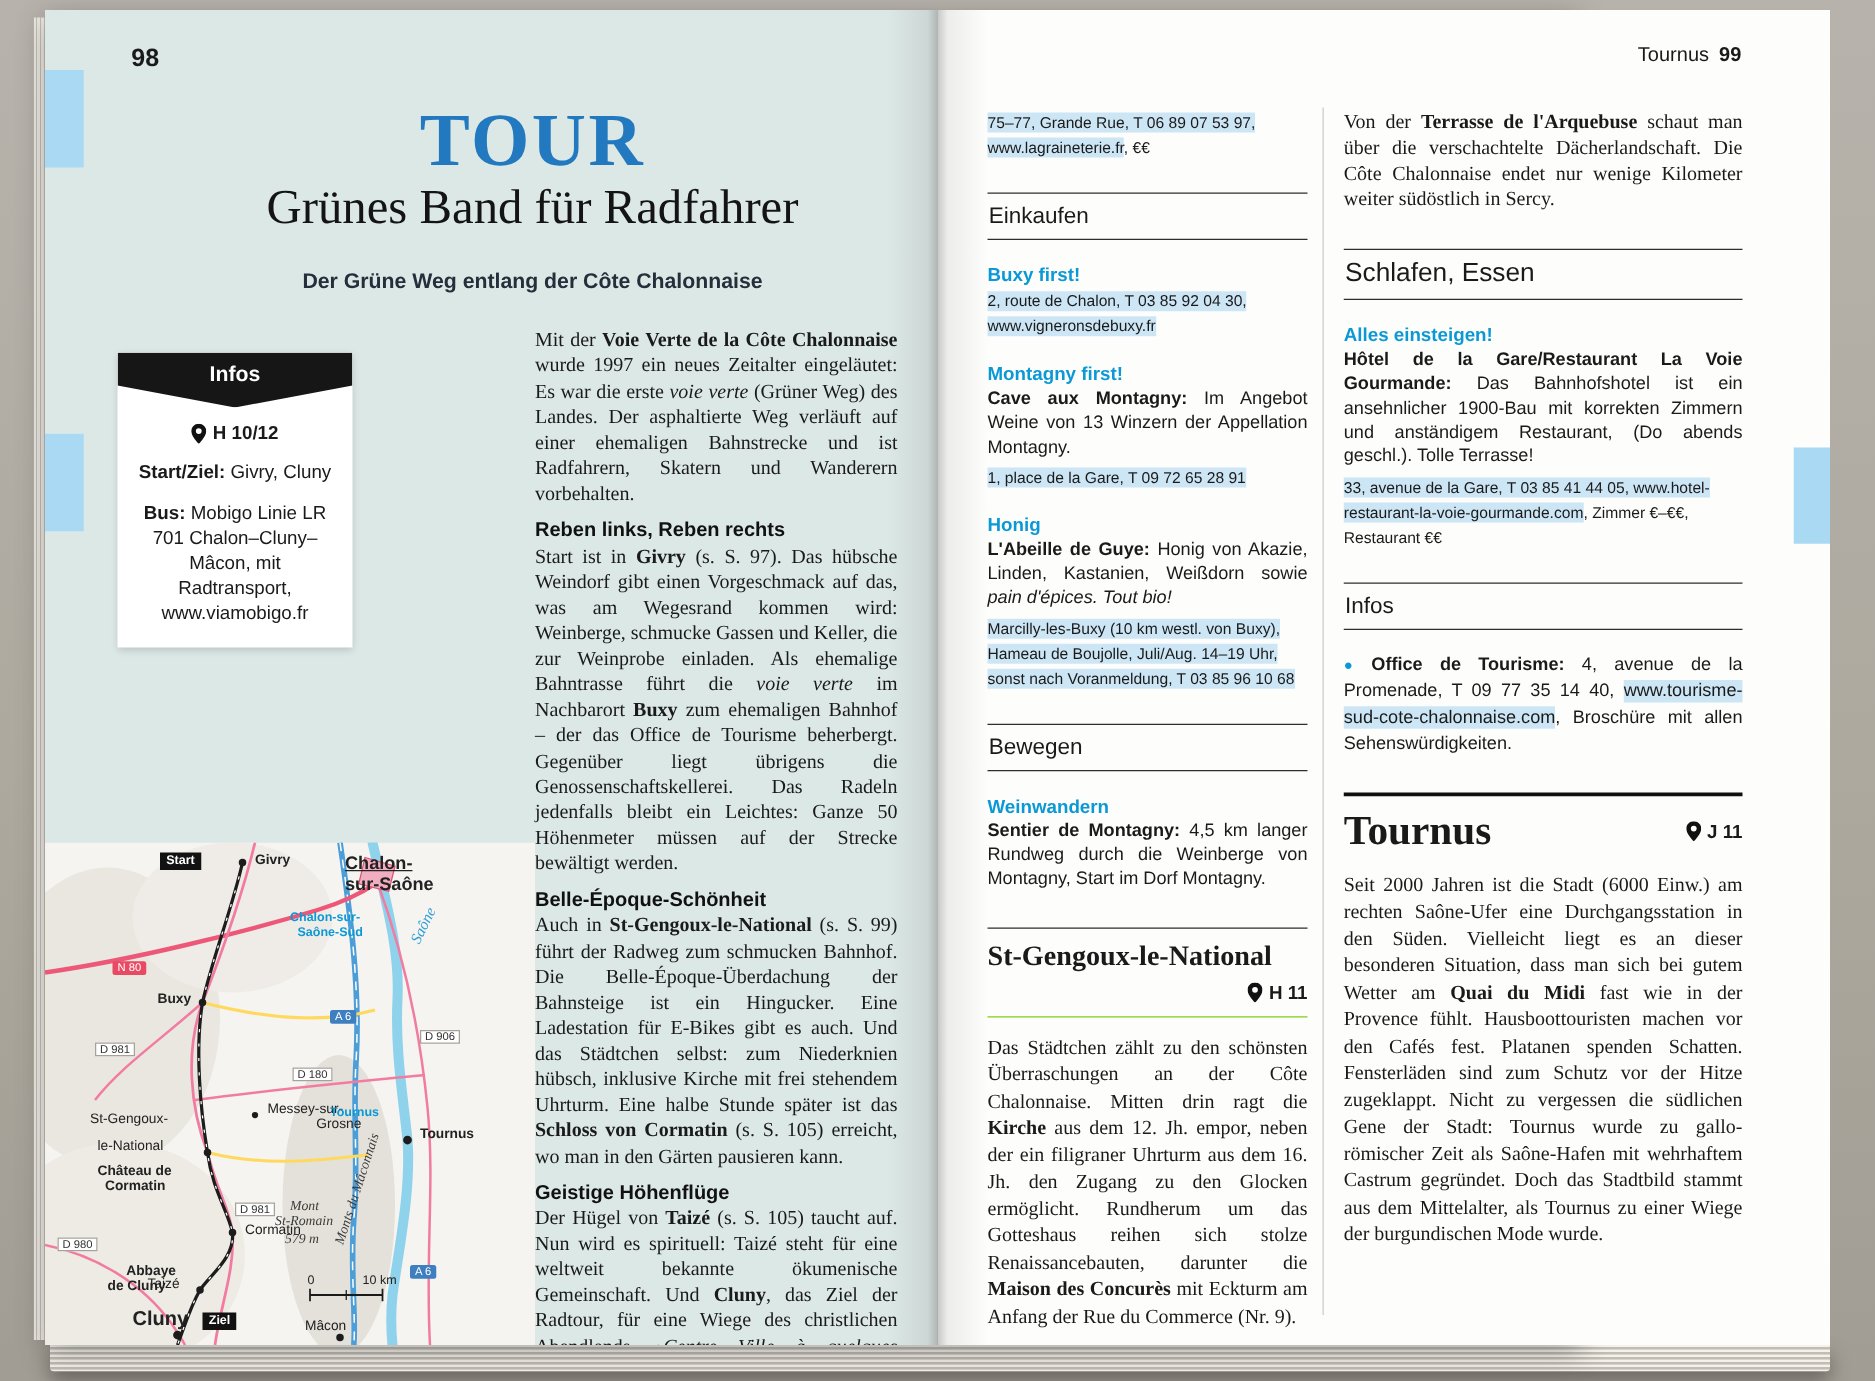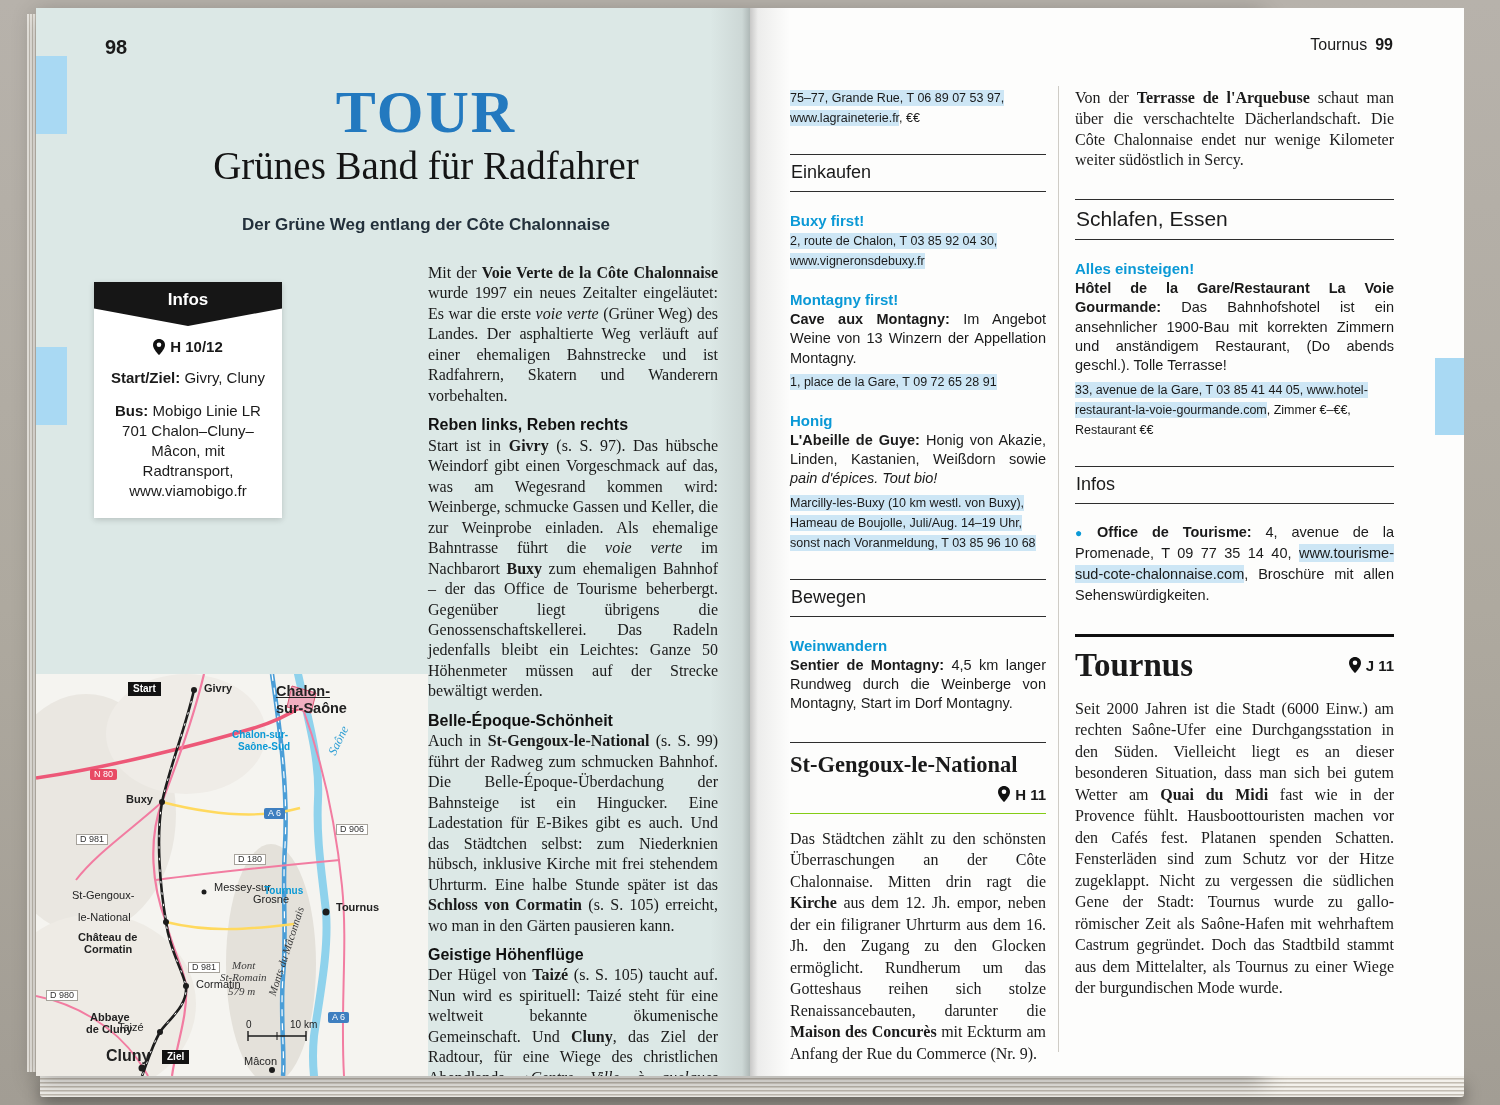--- a/index.html
+++ b/index.html
@@ -197,21 +197,21 @@
             <span class="ml b" style="left: 42px; top: 258px;">Château de</span>
             <span class="ml b" style="left: 48px; top: 270px;">Cormatin</span>
             <span class="ml " style="left: 160px; top: 305px;">Cormatin</span>
             <span class="ml wbox" style="left: 152px; top: 288px;">D 981</span>
             <span class="ml i" style="left: 196px; top: 286px;">Mont</span>
             <span class="ml i" style="left: 184px; top: 298px;">St-Romain</span>
             <span class="ml i" style="left: 192px; top: 312px;">579 m</span>
             <span class="ml i rot2" style="left: 236px; top: 316px;">Monts du Mâconnais</span>
             <span class="ml " style="left: 82px; top: 348px;">Taizé</span>
             <span class="ml wbox" style="left: 10px; top: 316px;">D 980</span>
-            <span class="ml b" style="left: 54px; top: 338px;">Abbaye</span>
+            <span class="ml b" style="left: 65px; top: 338px;">Abbaye</span>
             <span class="ml b" style="left: 50px; top: 350px;">de Cluny</span>
             <span class="ml b big2" style="left: 70px; top: 374px;">Cluny</span>
             <span class="ml box" style="left: 126px; top: 376px;">Ziel</span>
             <span class="ml bbox" style="left: 292px; top: 338px;">A 6</span>
             <span class="ml sm" style="left: 210px; top: 346px;">0</span>
             <span class="ml sm" style="left: 254px; top: 346px;">10 km</span>
             <span class="ml " style="left: 208px; top: 382px;">Mâcon</span>
           </div>
       </div>
     </div>

